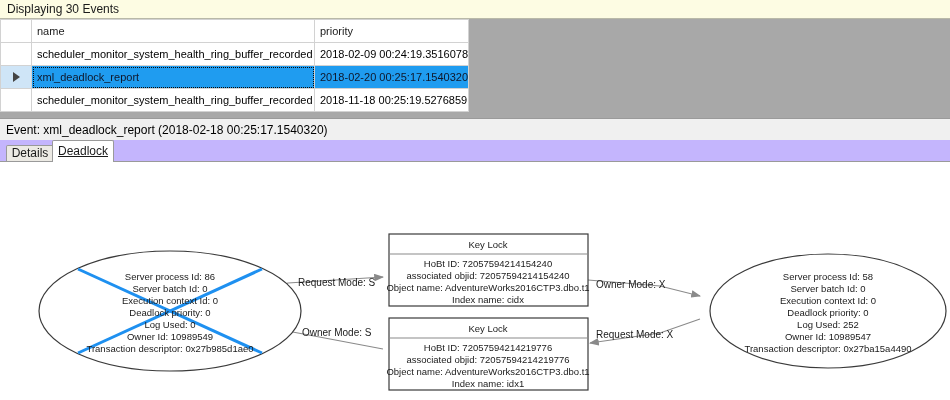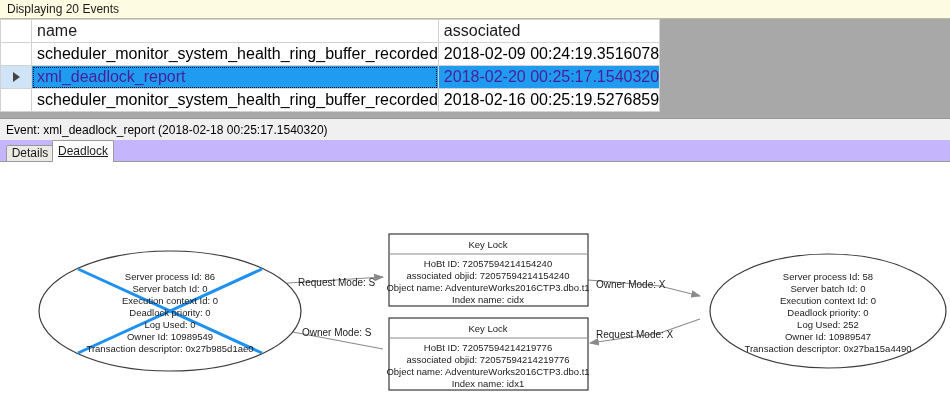--- a/index.html
+++ b/index.html
@@ -20,28 +20,28 @@
   .banner .txt{position:absolute;left:7px;top:2px;font-size:12px;color:#1a1a1a;}
 
   
   .grid{
     position:absolute;left:0;top:19px;width:950px;height:99px;
     background:#a8a8a8;
   }
   .gridtable{border-collapse:collapse;table-layout:fixed;background:#fff;}
   .gridtable td,.gridtable th{
     border:1px solid #d2d2d2;height:22px;padding:0 0 0 5px;
-    font-weight:normal;font-size:16px;text-align:left;
+    font-weight:normal;font-size:11px;text-align:left;
     white-space:nowrap;overflow:hidden;background:#ffffff;
   }
   .col-sel{width:30px;padding:0!important;}
   .col-name{width:277px;}
   .col-ts{width:128px;}
   .hdr td{background:#ffffff;color:#1a1a1a;}
-  tr.selected td{background:#1f9cf0;color:#4c1d95;margin-left:43px;}
+  tr.selected td{background:#1f9cf0;color:#0f172a;margin-left:43px;}
   tr.selected td.col-sel{background:#cfe5f7;}
   .selmark{
     width:0;height:0;margin:0 auto;
     border-left:7px solid #444;border-top:5px solid transparent;border-bottom:5px solid transparent;
   }
   tr.selected td.col-name{outline:1px dotted #0a0a0a;outline-offset:-2px;}
 
   
   .eventline{
     position:absolute;left:0;top:118px;width:950px;height:22px;
@@ -82,47 +82,47 @@
   .box-shape{fill:#ffffff;stroke:#3a3a3a;stroke-width:1.2;}
   .edge-line{stroke:#8a8a8a;stroke-width:1.1;fill:none;}
   .victim-x{stroke:#1e90f0;stroke-width:3;}
 </style>
 </head>
 <body>
 
 <div id="app">
 
   <div class="banner">
-    <span class="txt">Displaying 20 Events</span>
+    <span class="txt">Displaying 30 Events</span>
   </div>
 
   <div class="grid">
     <table class="gridtable">
       <tbody>
         <tr class="hdr">
           <td class="col-sel"></td>
           <td class="col-name">name</td>
-          <td class="col-ts">associated</td>
+          <td class="col-ts">priority</td>
         </tr>
         <tr>
           <td class="col-sel"></td>
           <td class="col-name">scheduler_monitor_system_health_ring_buffer_recorded</td>
           <td class="col-ts">2018-02-09 00:24:19.3516078</td>
         </tr>
         <tr class="selected">
           <td class="col-sel">
             <div class="selmark"></div>
           </td>
           <td class="col-name">xml_deadlock_report</td>
           <td class="col-ts">2018-02-20 00:25:17.1540320</td>
         </tr>
         <tr>
           <td class="col-sel"></td>
           <td class="col-name">scheduler_monitor_system_health_ring_buffer_recorded</td>
-          <td class="col-ts">2018-02-16 00:25:19.5276859</td>
+          <td class="col-ts">2018-11-18 00:25:19.5276859</td>
         </tr>
       </tbody>
     </table>
   </div>
 
   <div class="eventline">
     <span class="txt">Event: xml_deadlock_report (2018-02-18 00:25:17.1540320)</span>
   </div>
 
   <div class="tabstrip">

